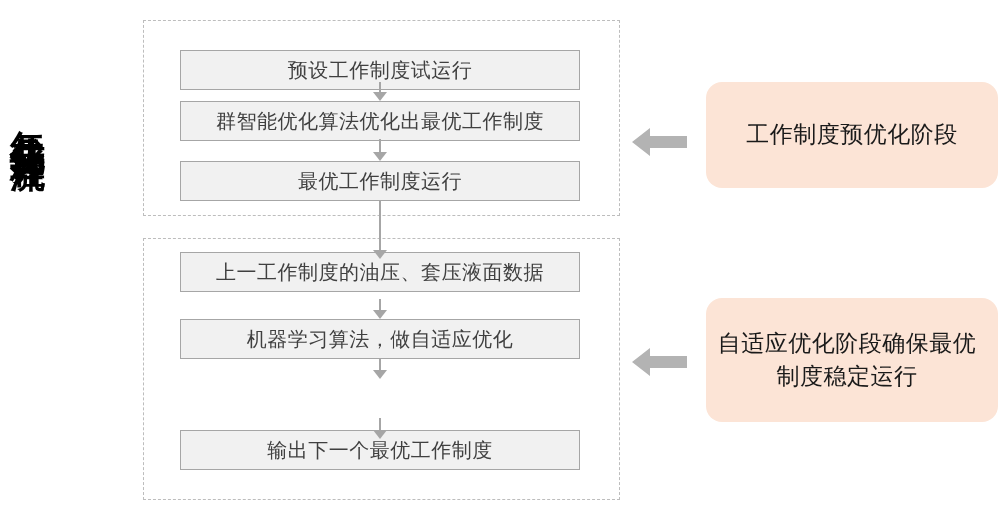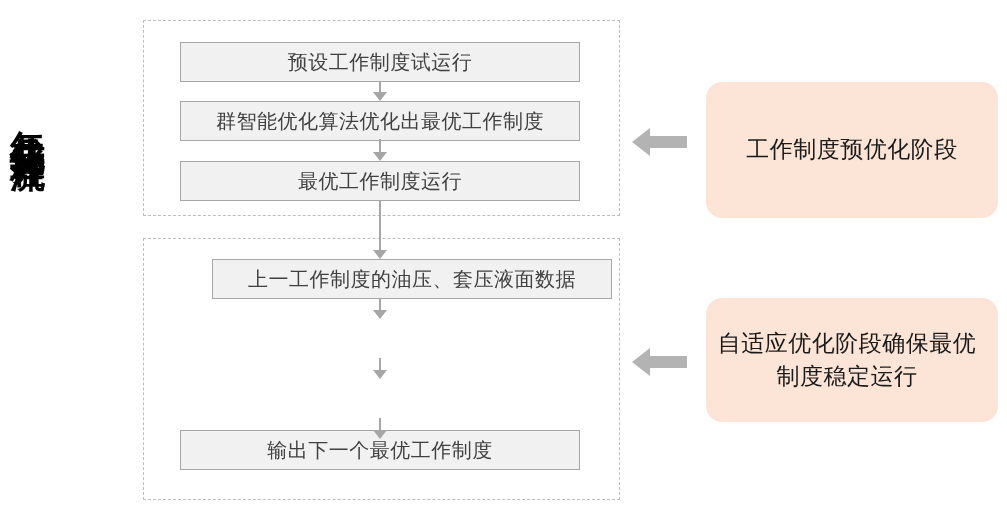--- a/index.html
+++ b/index.html
@@ -92,44 +92,45 @@
     color: #1a1a1a;
     font-size: 23px;
     display: flex;
     align-items: center;
     justify-content: center;
     text-align: center;
     padding: 0 20px;
     line-height: 1.45;
     letter-spacing: 0.5px;
   }
-  .callout.c1 { top: 82px;  height: 136px; }
+  .callout.c1 { top: 82px;  height: 106px; }
   .callout.c2 { top: 298px; height: 124px; padding-left: 10px; }
   .big-arrow {
     position: absolute;
     display: block;
   }
   .big-arrow.a1 { left: 632px; top: 128px; }
   .big-arrow.a2 { left: 632px; top: 348px; }
 </style>
 </head>
 <body>
 
 <div class="canvas">
 
   <div class="vtitle">气井优化计算流程</div>
 
   <div class="group stage1"></div>
   <div class="group stage2"></div>
 
-  <div class="step" style="top:42px;">预设工作制度试运行</div>
+  <div class="step" style="top:50px;">预设工作制度试运行</div>
   <div class="step" style="top:101px;">群智能优化算法优化出最优工作制度</div>
   <div class="step" style="top:161px;">最优工作制度运行</div>
 
-  <div class="step" style="top:259px;margin-left:32px;">上一工作制度的油压、套压液面数据</div>
+  <div class="step" style="top:252px;">上一工作制度的油压、套压液面数据</div>
+  <div class="step" style="top:319px;">机器学习算法，做自适应优化</div>
   <div class="step" style="top:430px;">输出下一个最优工作制度</div>
 
   <div class="connector" style="top:82px;height:19px;"></div>
   <div class="connector" style="top:139px;height:22px;"></div>
   <div class="connector" style="top:200px;height:59px;"></div>
   <div class="connector" style="top:299px;height:20px;"></div>
   <div class="connector" style="top:358px;height:21px;"></div>
   <div class="connector" style="top:418px;height:21px;"></div>
 
   <svg class="big-arrow a1" width="55" height="28" viewBox="0 0 55 28">

